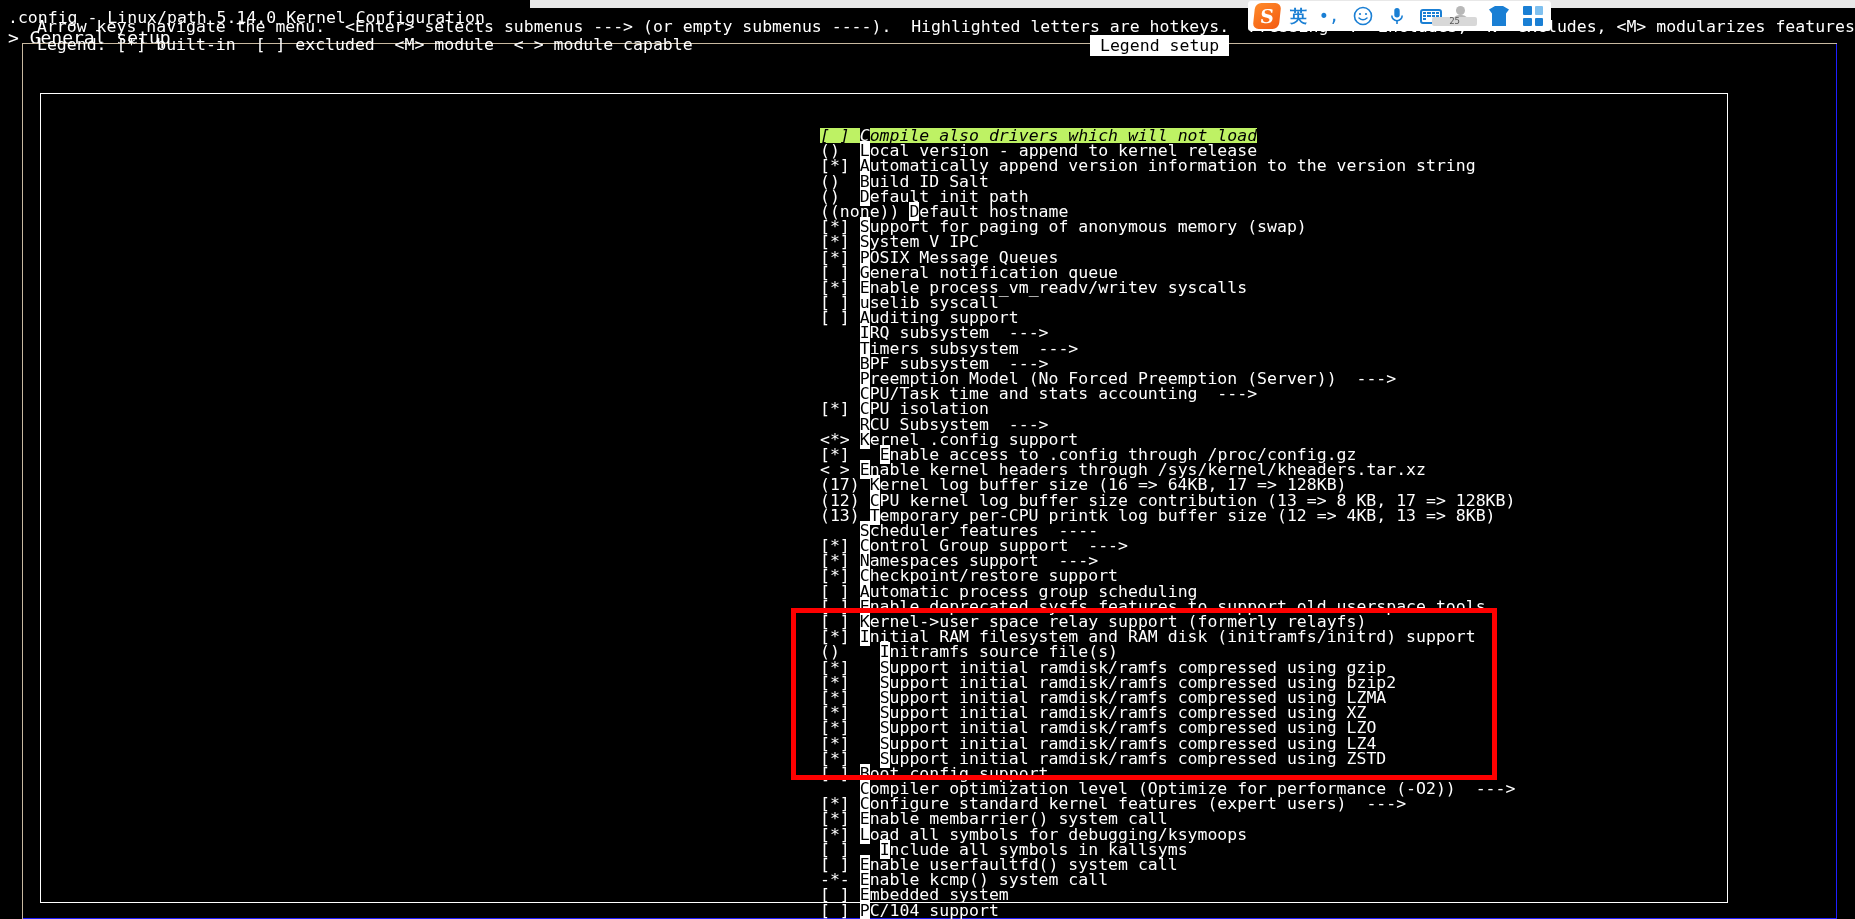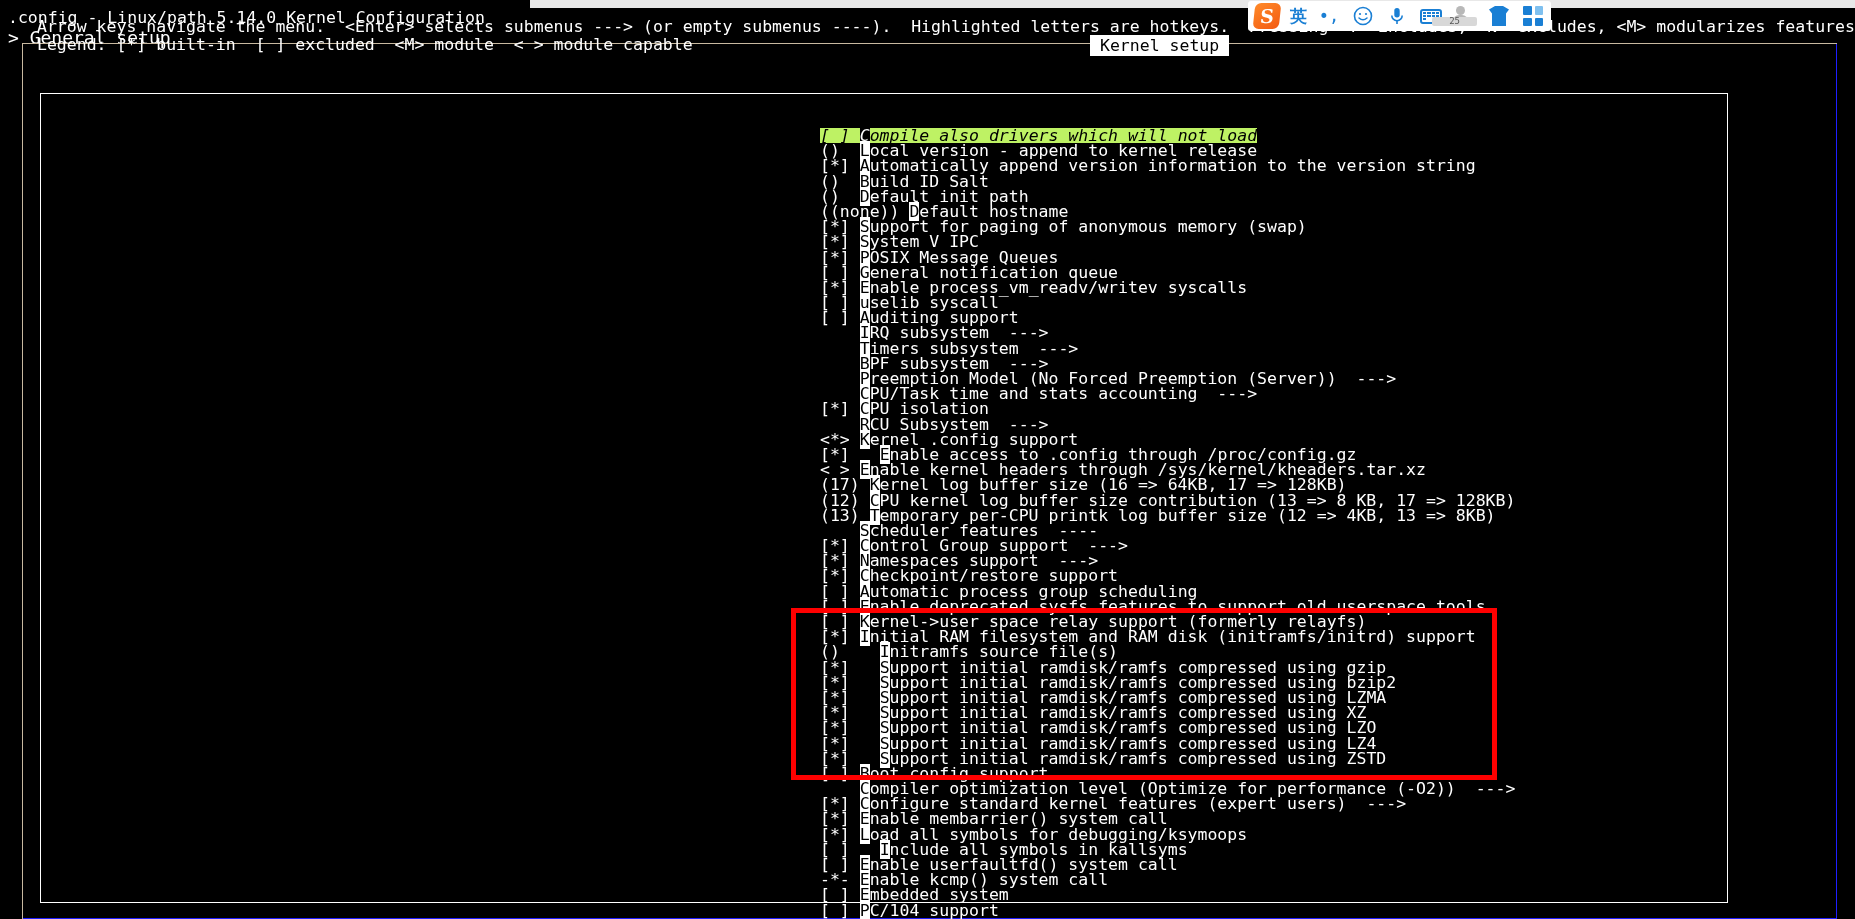--- a/index.html
+++ b/index.html
@@ -170,21 +170,21 @@
 
 <div class="tui">
 
   <div class="title1">.config - Linux/path 5.14.0 Kernel Configuration</div>
   <div class="title2">&gt; General setup</div>
 
   <div id="frame-line-left"></div>
   <div id="frame-line-right"></div>
   <div id="outer-frame"></div>
   <div id="outer-frame-hl"></div>
-  <div id="frame-label">Kernel setup</div>
+  <div id="frame-label">Legend setup</div>
 
   <div class="helptext"><span>Arrow keys navigate the menu.  &lt;Enter&gt; selects submenus ---&gt; (or empty submenus ----).  Highlighted letters are hotkeys.  Pressing &lt;Y&gt; includes, &lt;N&gt; excludes, &lt;M&gt; modularizes features.  Press &lt;Esc&gt;&lt;Esc</span>
 <span>Legend: [*] built-in  [ ] excluded  &lt;M&gt; module  &lt; &gt; module capable</span></div>
 
   <div id="inner-frame"></div>
 
   <div id="menu-list"><div class="row selected"><span class="mark">[ ] </span><span class="hot">C</span><span>ompile also drivers which will not load</span></div><div class="row"><span class="mark">()  </span><span class="hot">L</span><span>ocal version - append to kernel release</span></div><div class="row"><span class="mark">[*] </span><span class="hot">A</span><span>utomatically append version information to the version string</span></div><div class="row"><span class="mark">()  </span><span class="hot">B</span><span>uild ID Salt</span></div><div class="row"><span class="mark">()  </span><span class="hot">D</span><span>efault init path</span></div><div class="row"><span class="mark">((none)) </span><span class="hot">D</span><span>efault hostname</span></div><div class="row"><span class="mark">[*] </span><span class="hot">S</span><span>upport for paging of anonymous memory (swap)</span></div><div class="row"><span class="mark">[*] </span><span class="hot">S</span><span>ystem V IPC</span></div><div class="row"><span class="mark">[*] </span><span class="hot">P</span><span>OSIX Message Queues</span></div><div class="row"><span class="mark">[ ] </span><span class="hot">G</span><span>eneral notification queue</span></div><div class="row"><span class="mark">[*] </span><span class="hot">E</span><span>nable process_vm_readv/writev syscalls</span></div><div class="row"><span class="mark">[ ] </span><span class="hot">u</span><span>selib syscall</span></div><div class="row"><span class="mark">[ ] </span><span class="hot">A</span><span>uditing support</span></div><div class="row"><span class="mark">    </span><span class="hot">I</span><span>RQ subsystem  ---&gt;</span></div><div class="row"><span class="mark">    </span><span class="hot">T</span><span>imers subsystem  ---&gt;</span></div><div class="row"><span class="mark">    </span><span class="hot">B</span><span>PF subsystem  ---&gt;</span></div><div class="row"><span class="mark">    </span><span class="hot">P</span><span>reemption Model (No Forced Preemption (Server))  ---&gt;</span></div><div class="row"><span class="mark">    </span><span class="hot">C</span><span>PU/Task time and stats accounting  ---&gt;</span></div><div class="row"><span class="mark">[*] </span><span class="hot">C</span><span>PU isolation</span></div><div class="row"><span class="mark">    </span><span class="hot">R</span><span>CU Subsystem  ---&gt;</span></div><div class="row"><span class="mark">&lt;*&gt; </span><span class="hot">K</span><span>ernel .config support</span></div><div class="row"><span class="mark">[*] </span><span>  </span><span class="hot">E</span><span>nable access to .config through /proc/config.gz</span></div><div class="row"><span class="mark">&lt; &gt; </span><span class="hot">E</span><span>nable kernel headers through /sys/kernel/kheaders.tar.xz</span></div><div class="row"><span class="mark">(17) </span><span class="hot">K</span><span>ernel log buffer size (16 =&gt; 64KB, 17 =&gt; 128KB)</span></div><div class="row"><span class="mark">(12) </span><span class="hot">C</span><span>PU kernel log buffer size contribution (13 =&gt; 8 KB, 17 =&gt; 128KB)</span></div><div class="row"><span class="mark">(13) </span><span class="hot">T</span><span>emporary per-CPU printk log buffer size (12 =&gt; 4KB, 13 =&gt; 8KB)</span></div><div class="row"><span class="mark">    </span><span class="hot">S</span><span>cheduler features  ----</span></div><div class="row"><span class="mark">[*] </span><span class="hot">C</span><span>ontrol Group support  ---&gt;</span></div><div class="row"><span class="mark">[*] </span><span class="hot">N</span><span>amespaces support  ---&gt;</span></div><div class="row"><span class="mark">[*] </span><span class="hot">C</span><span>heckpoint/restore support</span></div><div class="row"><span class="mark">[ ] </span><span class="hot">A</span><span>utomatic process group scheduling</span></div><div class="row"><span class="mark">[ ] </span><span class="hot">E</span><span>nable deprecated sysfs features to support old userspace tools</span></div><div class="row"><span class="mark">[ ] </span><span class="hot">K</span><span>ernel-&gt;user space relay support (formerly relayfs)</span></div><div class="row"><span class="mark">[*] </span><span class="hot">I</span><span>nitial RAM filesystem and RAM disk (initramfs/initrd) support</span></div><div class="row"><span class="mark">()  </span><span>  </span><span class="hot">I</span><span>nitramfs source file(s)</span></div><div class="row"><span class="mark">[*] </span><span>  </span><span class="hot">S</span><span>upport initial ramdisk/ramfs compressed using gzip</span></div><div class="row"><span class="mark">[*] </span><span>  </span><span class="hot">S</span><span>upport initial ramdisk/ramfs compressed using bzip2</span></div><div class="row"><span class="mark">[*] </span><span>  </span><span class="hot">S</span><span>upport initial ramdisk/ramfs compressed using LZMA</span></div><div class="row"><span class="mark">[*] </span><span>  </span><span class="hot">S</span><span>upport initial ramdisk/ramfs compressed using XZ</span></div><div class="row"><span class="mark">[*] </span><span>  </span><span class="hot">S</span><span>upport initial ramdisk/ramfs compressed using LZO</span></div><div class="row"><span class="mark">[*] </span><span>  </span><span class="hot">S</span><span>upport initial ramdisk/ramfs compressed using LZ4</span></div><div class="row"><span class="mark">[*] </span><span>  </span><span class="hot">S</span><span>upport initial ramdisk/ramfs compressed using ZSTD</span></div><div class="row"><span class="mark">[ ] </span><span class="hot">B</span><span>oot config support</span></div><div class="row"><span class="mark">    </span><span class="hot">C</span><span>ompiler optimization level (Optimize for performance (-O2))  ---&gt;</span></div><div class="row"><span class="mark">[*] </span><span class="hot">C</span><span>onfigure standard kernel features (expert users)  ---&gt;</span></div><div class="row"><span class="mark">[*] </span><span class="hot">E</span><span>nable membarrier() system call</span></div><div class="row"><span class="mark">[*] </span><span class="hot">L</span><span>oad all symbols for debugging/ksymoops</span></div><div class="row"><span class="mark">[ ] </span><span>  </span><span class="hot">I</span><span>nclude all symbols in kallsyms</span></div><div class="row"><span class="mark">[ ] </span><span class="hot">E</span><span>nable userfaultfd() system call</span></div><div class="row"><span class="mark">-*- </span><span class="hot">E</span><span>nable kcmp() system call</span></div><div class="row"><span class="mark">[ ] </span><span class="hot">E</span><span>mbedded system</span></div><div class="row"><span class="mark">[ ] </span><span class="hot">P</span><span>C/104 support</span></div><div class="row"><span class="mark">    </span><span class="hot">K</span><span>ernel Performance Events And Counters  ---&gt;</span></div></div>
 
   <div id="red-box"></div>
 </div>

